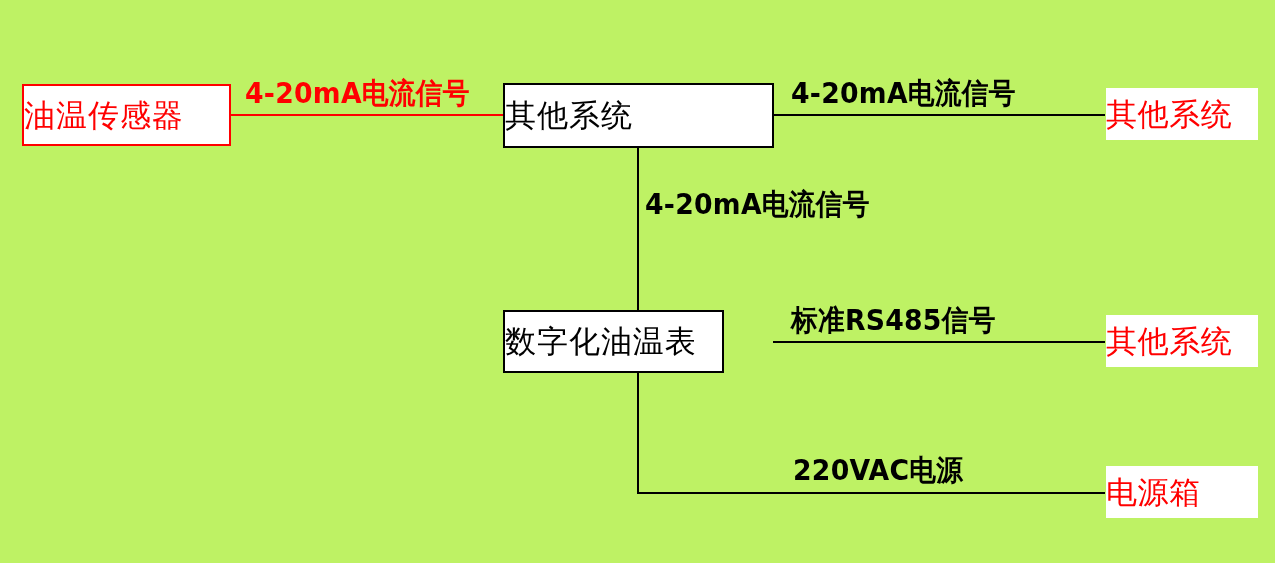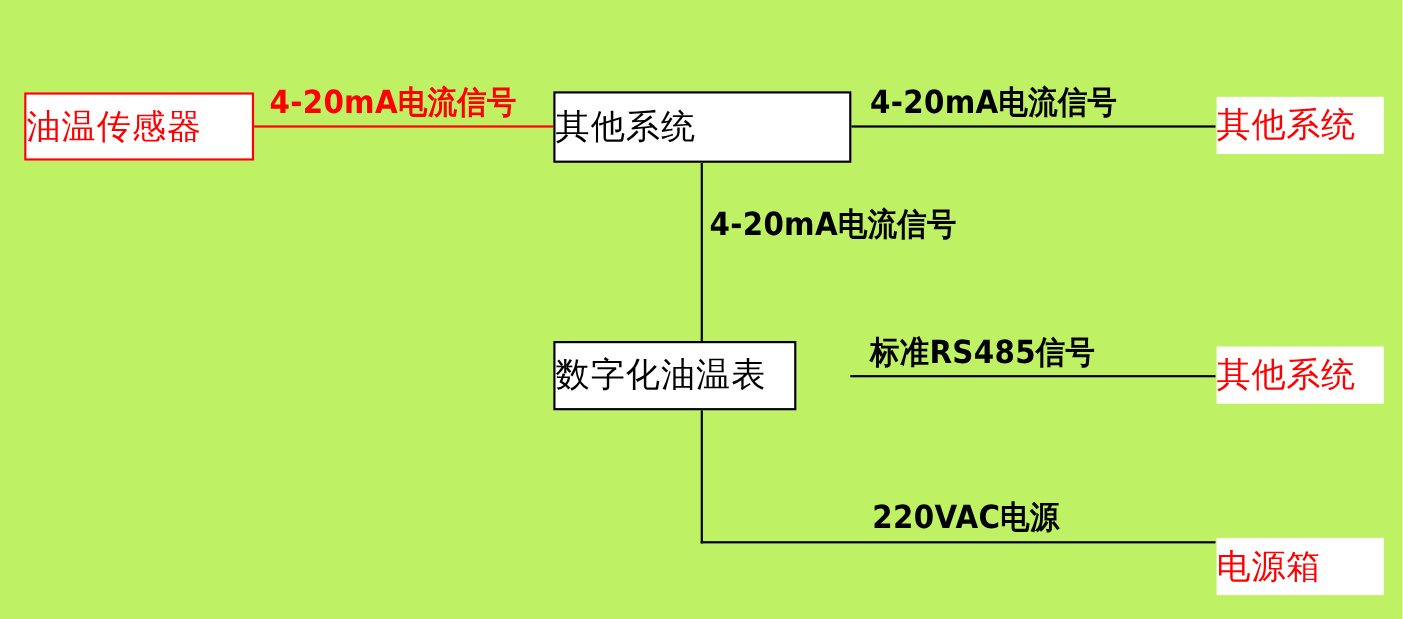--- a/index.html
+++ b/index.html
@@ -110,17 +110,17 @@
   </div>
 
   <div class="node node-plain terminal color-red" style="left:1106px; top:88px; width:152px; height:52px; justify-content:flex-start;">
     <span class="node-label">其他系统</span>
   </div>
 
   <div class="node node-plain terminal color-red" style="left:1106px; top:315px; width:152px; height:52px; justify-content:flex-start;">
     <span class="node-label">其他系统</span>
   </div>
 
-  <div class="node node-plain terminal color-red" style="left:1106px; top:489px; width:152px; height:52px; justify-content:flex-start;">
+  <div class="node node-plain terminal color-red" style="left:1106px; top:466px; width:152px; height:52px; justify-content:flex-start;">
     <span class="node-label">电源箱</span>
   </div>
 
 </div>
 
 </body></html>

